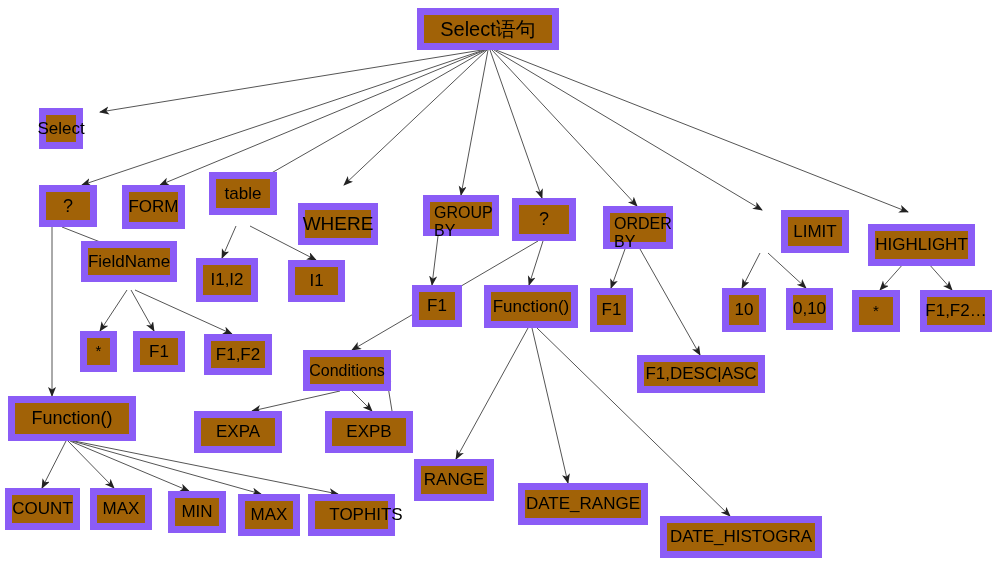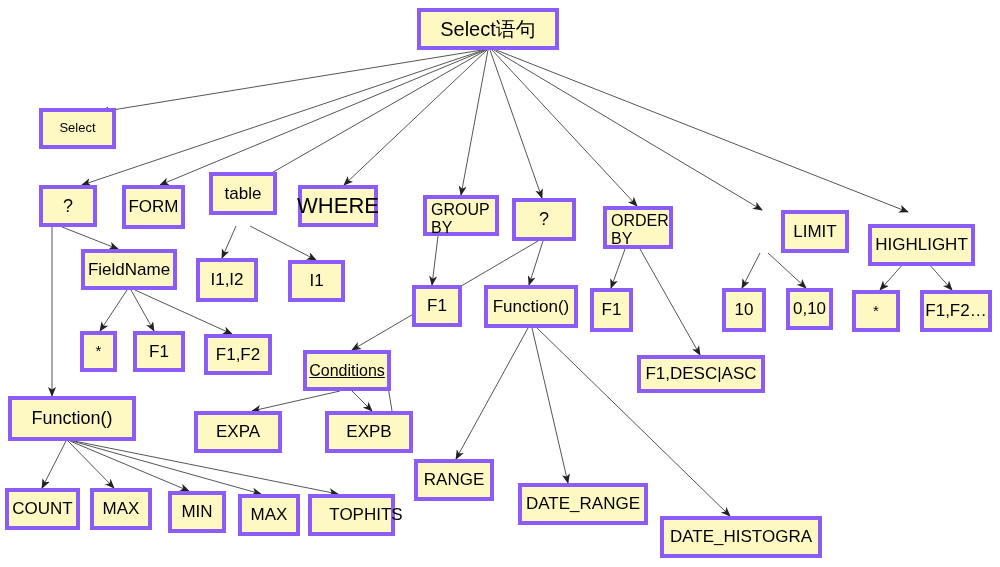--- a/index.html
+++ b/index.html
@@ -19,22 +19,22 @@
     position: absolute;
     left: 0;
     top: 0;
     width: 1000px;
     height: 567px;
     pointer-events: none;
   }
   .node {
     position: absolute;
     box-sizing: border-box;
-    border: 4px solid #8b5cf6;
-    background: #fef9c3;
+    border: 7px solid #8b5cf6;
+    background: #a16207;
     color: #000000;
     display: flex;
     align-items: center;
     justify-content: center;
     text-align: center;
     line-height: 1.12;
     white-space: pre-line;
     padding: 0 3px;
     z-index: 2;
   }
@@ -90,46 +90,46 @@
         <line x1="625" y1="249" x2="611" y2="288" stroke="#555555" stroke-width="1" marker-end="url(#arrow)"></line>
         <line x1="640" y1="249" x2="700" y2="355" stroke="#555555" stroke-width="1" marker-end="url(#arrow)"></line>
         <line x1="760" y1="253" x2="742" y2="288" stroke="#555555" stroke-width="1" marker-end="url(#arrow)"></line>
         <line x1="768" y1="253" x2="806" y2="288" stroke="#555555" stroke-width="1" marker-end="url(#arrow)"></line>
         <line x1="912" y1="254" x2="880" y2="290" stroke="#555555" stroke-width="1" marker-end="url(#arrow)"></line>
         <line x1="920" y1="254" x2="952" y2="290" stroke="#555555" stroke-width="1" marker-end="url(#arrow)"></line>
       </g>
   </svg>
   <div id="node-layer">
       <div class="node" style="left: 417px; top: 8px; width: 142px; height: 42px; font-size: 20px;">Select语句</div>
-      <div class="node" style="left: 39px; top: 108px; width: 77px; height: 41px; font-size: 13px;">Select</div>
+      <div class="node" style="left: 39px; top: 108px; width: 44px; height: 41px; font-size: 17px;">Select</div>
       <div class="node" style="left: 39px; top: 185px; width: 58px; height: 42px; font-size: 18px;">?</div>
       <div class="node" style="left: 122px; top: 185px; width: 63px; height: 44px; font-size: 17px;">FORM</div>
       <div class="node" style="left: 209px; top: 172px; width: 68px; height: 43px; font-size: 17px;">table</div>
-      <div class="node" style="left: 298px; top: 185px; width: 80px; height: 42px; font-size: 22px;">WHERE</div>
+      <div class="node" style="left: 298px; top: 203px; width: 80px; height: 42px; font-size: 19px;">WHERE</div>
       <div class="node tl" style="left: 423px; top: 195px; width: 76px; height: 41px; font-size: 16px;">GROUP
 BY</div>
       <div class="node" style="left: 512px; top: 198px; width: 64px; height: 43px; font-size: 18px;">?</div>
       <div class="node tl" style="left: 603px; top: 206px; width: 70px; height: 43px; font-size: 16px;">ORDER
 BY</div>
       <div class="node" style="left: 733px; top: 210px; width: 68px; height: 43px; font-size: 17px; margin-left: 48px;">LIMIT</div>
       <div class="node" style="left: 868px; top: 224px; width: 107px; height: 42px; font-size: 17px;">HIGHLIGHT</div>
-      <div class="node" style="left: 81px; top: 249px; width: 96px; height: 41px; font-size: 17px;">FieldName</div>
+      <div class="node" style="left: 81px; top: 241px; width: 96px; height: 41px; font-size: 17px;">FieldName</div>
       <div class="node" style="left: 196px; top: 258px; width: 62px; height: 44px; font-size: 17px;">I1,I2</div>
       <div class="node" style="left: 288px; top: 260px; width: 57px; height: 42px; font-size: 17px;">I1</div>
       <div class="node" style="left: 412px; top: 285px; width: 50px; height: 42px; font-size: 17px;">F1</div>
       <div class="node" style="left: 484px; top: 285px; width: 94px; height: 43px; font-size: 17px;">Function()</div>
       <div class="node" style="left: 590px; top: 288px; width: 43px; height: 44px; font-size: 17px;">F1</div>
       <div class="node" style="left: 722px; top: 288px; width: 44px; height: 44px; font-size: 17px;">10</div>
       <div class="node" style="left: 786px; top: 288px; width: 47px; height: 42px; font-size: 17px;">0,10</div>
       <div class="node" style="left: 852px; top: 290px; width: 48px; height: 42px; font-size: 15px;">*</div>
       <div class="node" style="left: 920px; top: 290px; width: 72px; height: 42px; font-size: 17px;">F1,F2…</div>
       <div class="node" style="left: 80px; top: 331px; width: 37px; height: 41px; font-size: 15px;">*</div>
       <div class="node" style="left: 133px; top: 331px; width: 52px; height: 41px; font-size: 17px;">F1</div>
       <div class="node" style="left: 204px; top: 334px; width: 68px; height: 41px; font-size: 17px;">F1,F2</div>
-      <div class="node" style="left: 303px; top: 350px; width: 88px; height: 41px; font-size: 16px; text-decoration: underline;">Conditions</div>
+      <div class="node" style="left: 303px; top: 350px; width: 88px; height: 41px; font-size: 16px;">Conditions</div>
       <div class="node" style="left: 637px; top: 355px; width: 128px; height: 38px; font-size: 17px;">F1,DESC|ASC</div>
       <div class="node" style="left: 8px; top: 396px; width: 128px; height: 45px; font-size: 18px;">Function()</div>
       <div class="node" style="left: 194px; top: 411px; width: 88px; height: 42px; font-size: 17px;">EXPA</div>
       <div class="node" style="left: 325px; top: 411px; width: 88px; height: 42px; font-size: 17px;">EXPB</div>
       <div class="node" style="left: 414px; top: 459px; width: 80px; height: 42px; font-size: 17px;">RANGE</div>
       <div class="node" style="left: 5px; top: 488px; width: 75px; height: 42px; font-size: 17px;">COUNT</div>
       <div class="node" style="left: 90px; top: 488px; width: 62px; height: 42px; font-size: 17px;">MAX</div>
       <div class="node" style="left: 168px; top: 491px; width: 58px; height: 42px; font-size: 17px;">MIN</div>
       <div class="node" style="left: 238px; top: 494px; width: 62px; height: 42px; font-size: 17px;">MAX</div>
       <div class="node" style="left: 308px; top: 494px; width: 87px; height: 42px; font-size: 17px; padding-left: 32px;">TOPHITS</div>

